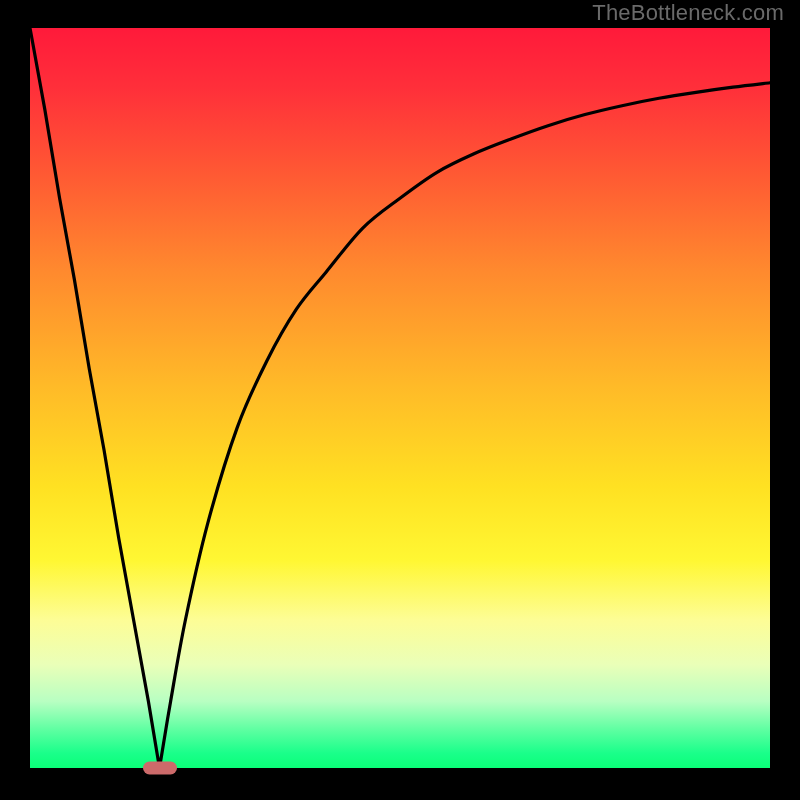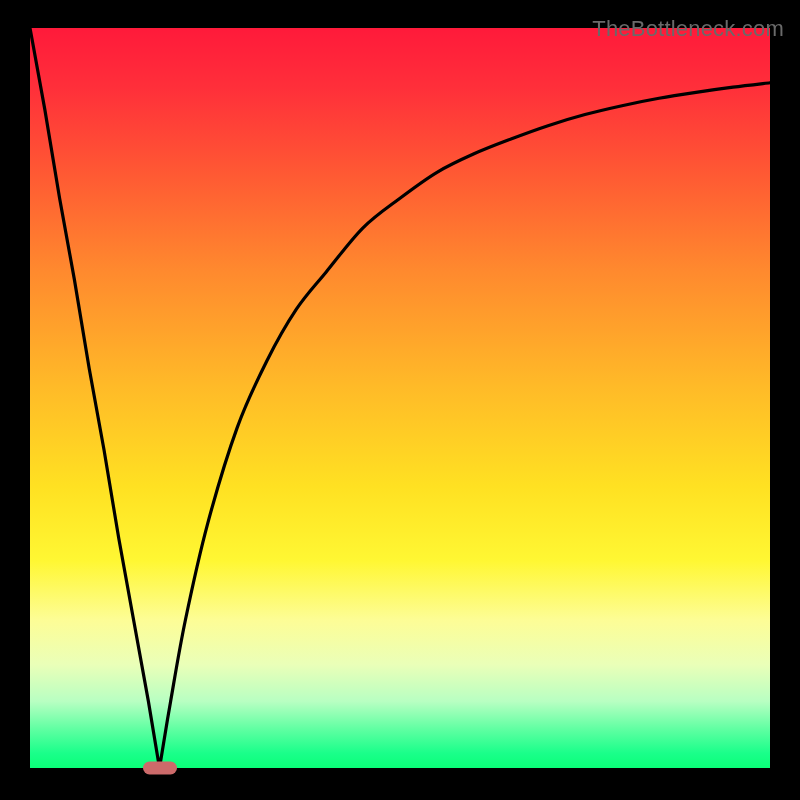--- a/index.html
+++ b/index.html
@@ -28,21 +28,21 @@
       #fdfd96 80%,
       #eaffb8 86%,
       #b8ffc2 91%,
       #5affa0 95%,
       #1aff8a 98%,
       #0aff78 100%
     );
   }
   .watermark {
     position: absolute;
-    top: 16px;
+    top: 0;
     right: 16px;
     color: #6a6a6a;
     font-size: 22px;
     font-weight: 500;
     letter-spacing: 0.2px;
     user-select: none;
   }
   svg.curve {
     position: absolute;
     left: 0;

